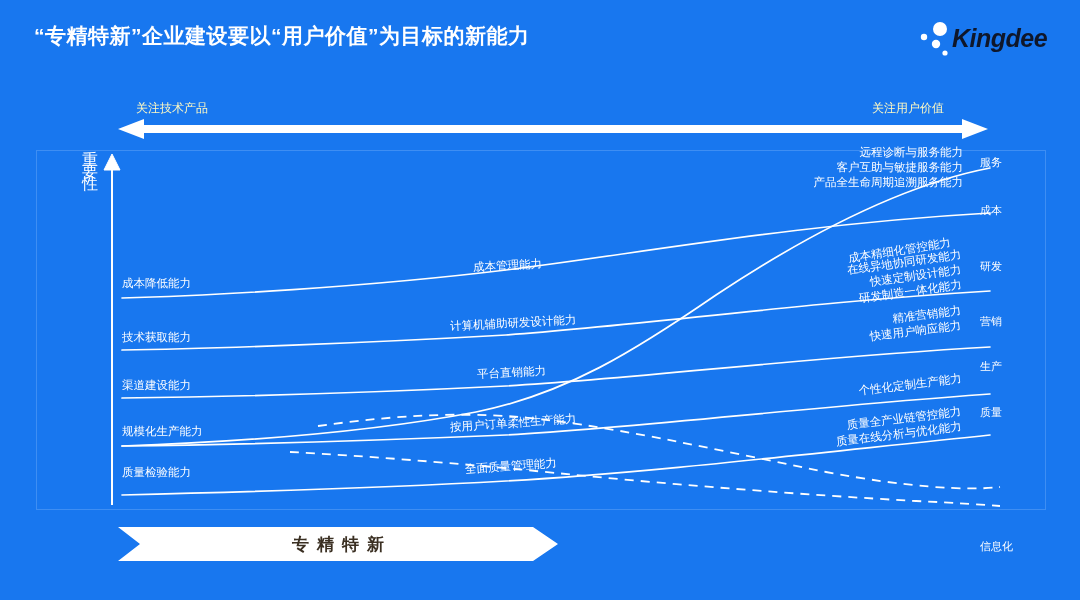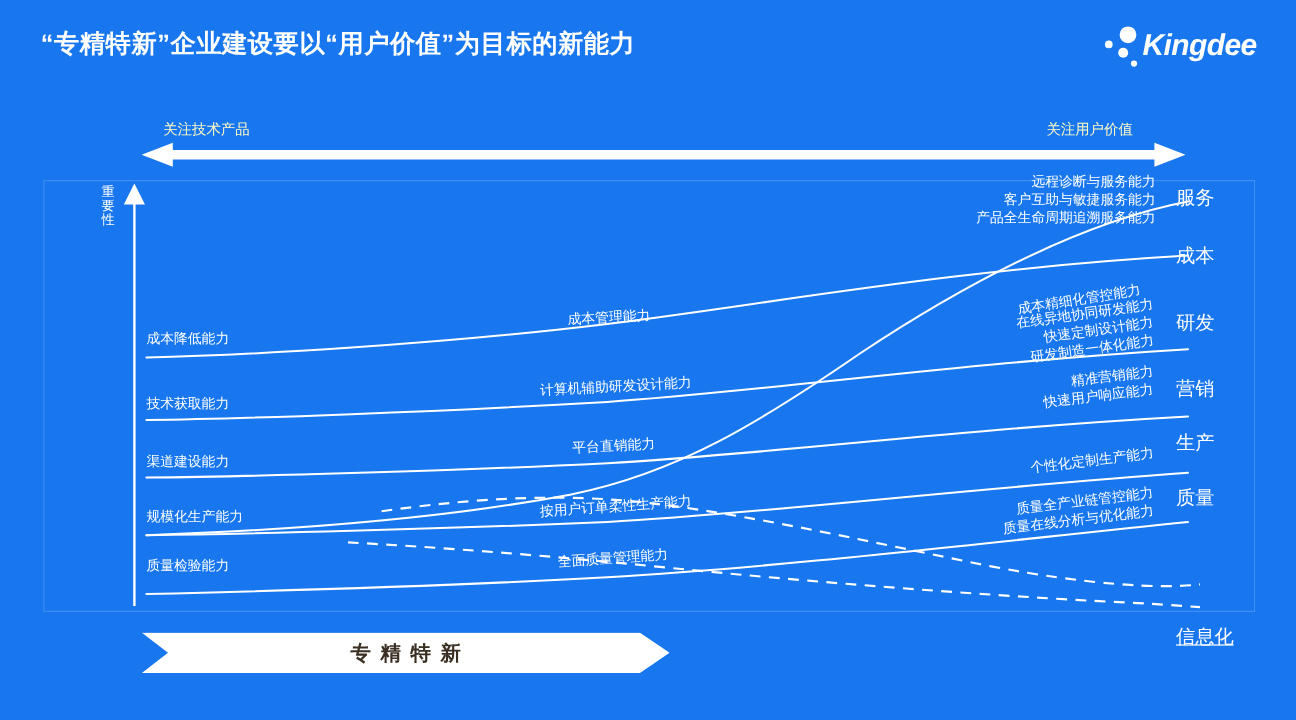--- a/index.html
+++ b/index.html
@@ -37,21 +37,21 @@
   }
   #logo-dots { position: absolute; left: 2px; top: 2px; width: 40px; height: 40px; }
   #logo-text {
     position: absolute;
     left: 38px;
     top: 6px;
     font-size: 25px;
     font-weight: bold;
     font-style: italic;
     letter-spacing: -0.5px;
-    color: #ffffff;
+    color: #0f172a;
   }
 
   
   .axis-cap {
     position: absolute;
     font-size: 12px;
     color: #fef9c3;
     white-space: nowrap;
   }
   #cap-left  { left: 136px; top: 100px; }
@@ -66,39 +66,39 @@
     width: 1010px;
     height: 360px;
   }
   #curves { position: absolute; left: 0; top: 0; width: 1010px; height: 360px; }
 
   #y-axis-label {
     position: absolute;
     left: 82px;
     top: 154px;
     width: 16px;
-    font-size: 11px;
+    font-size: 16px;
     line-height: 12px;
     text-align: center;
     color: #ffffff;
   }
 
   
   .lbl {
     position: absolute;
     font-size: 11.5px;
     color: #ffffff;
     white-space: nowrap;
     line-height: 14px;
   }
   .lbl.rot-left  { transform-origin: left center; }
   .lbl.rot-right { transform-origin: right center; text-align: right; }
   .axis-tick {
     position: absolute;
-    font-size: 16px;
+    font-size: 11px;
     color: #ffffff;
     white-space: nowrap;
   }
 
   
   .banner {
     position: absolute;
     height: 34px;
     background: #ffffff;
     display: flex;
@@ -219,20 +219,20 @@
     <div class="lbl rot-right" style="right:85px; top:254px; transform:rotate(-7deg);">质量全产业链管控能力</div>
     <div class="lbl rot-right" style="right:85px; top:269px; transform:rotate(-7deg);">质量在线分析与优化能力</div>
   </div>
 
   <div class="axis-tick" style="left:980px; top:155px;">服务</div>
   <div class="axis-tick" style="left:980px; top:203px;">成本</div>
   <div class="axis-tick" style="left:980px; top:259px;">研发</div>
   <div class="axis-tick" style="left:980px; top:314px;">营销</div>
   <div class="axis-tick" style="left:980px; top:359px;">生产</div>
   <div class="axis-tick" style="left:980px; top:405px;">质量</div>
-  <div class="axis-tick" style="left:980px; top:521px;text-decoration:underline;">信息化</div>
+  <div class="axis-tick" style="left:980px; top:539px;">信息化</div>
 
   <div class="banner" id="banner-trad">
     <span>专精特新</span>
   </div>
 
 
 </div>
 
 </body></html>

